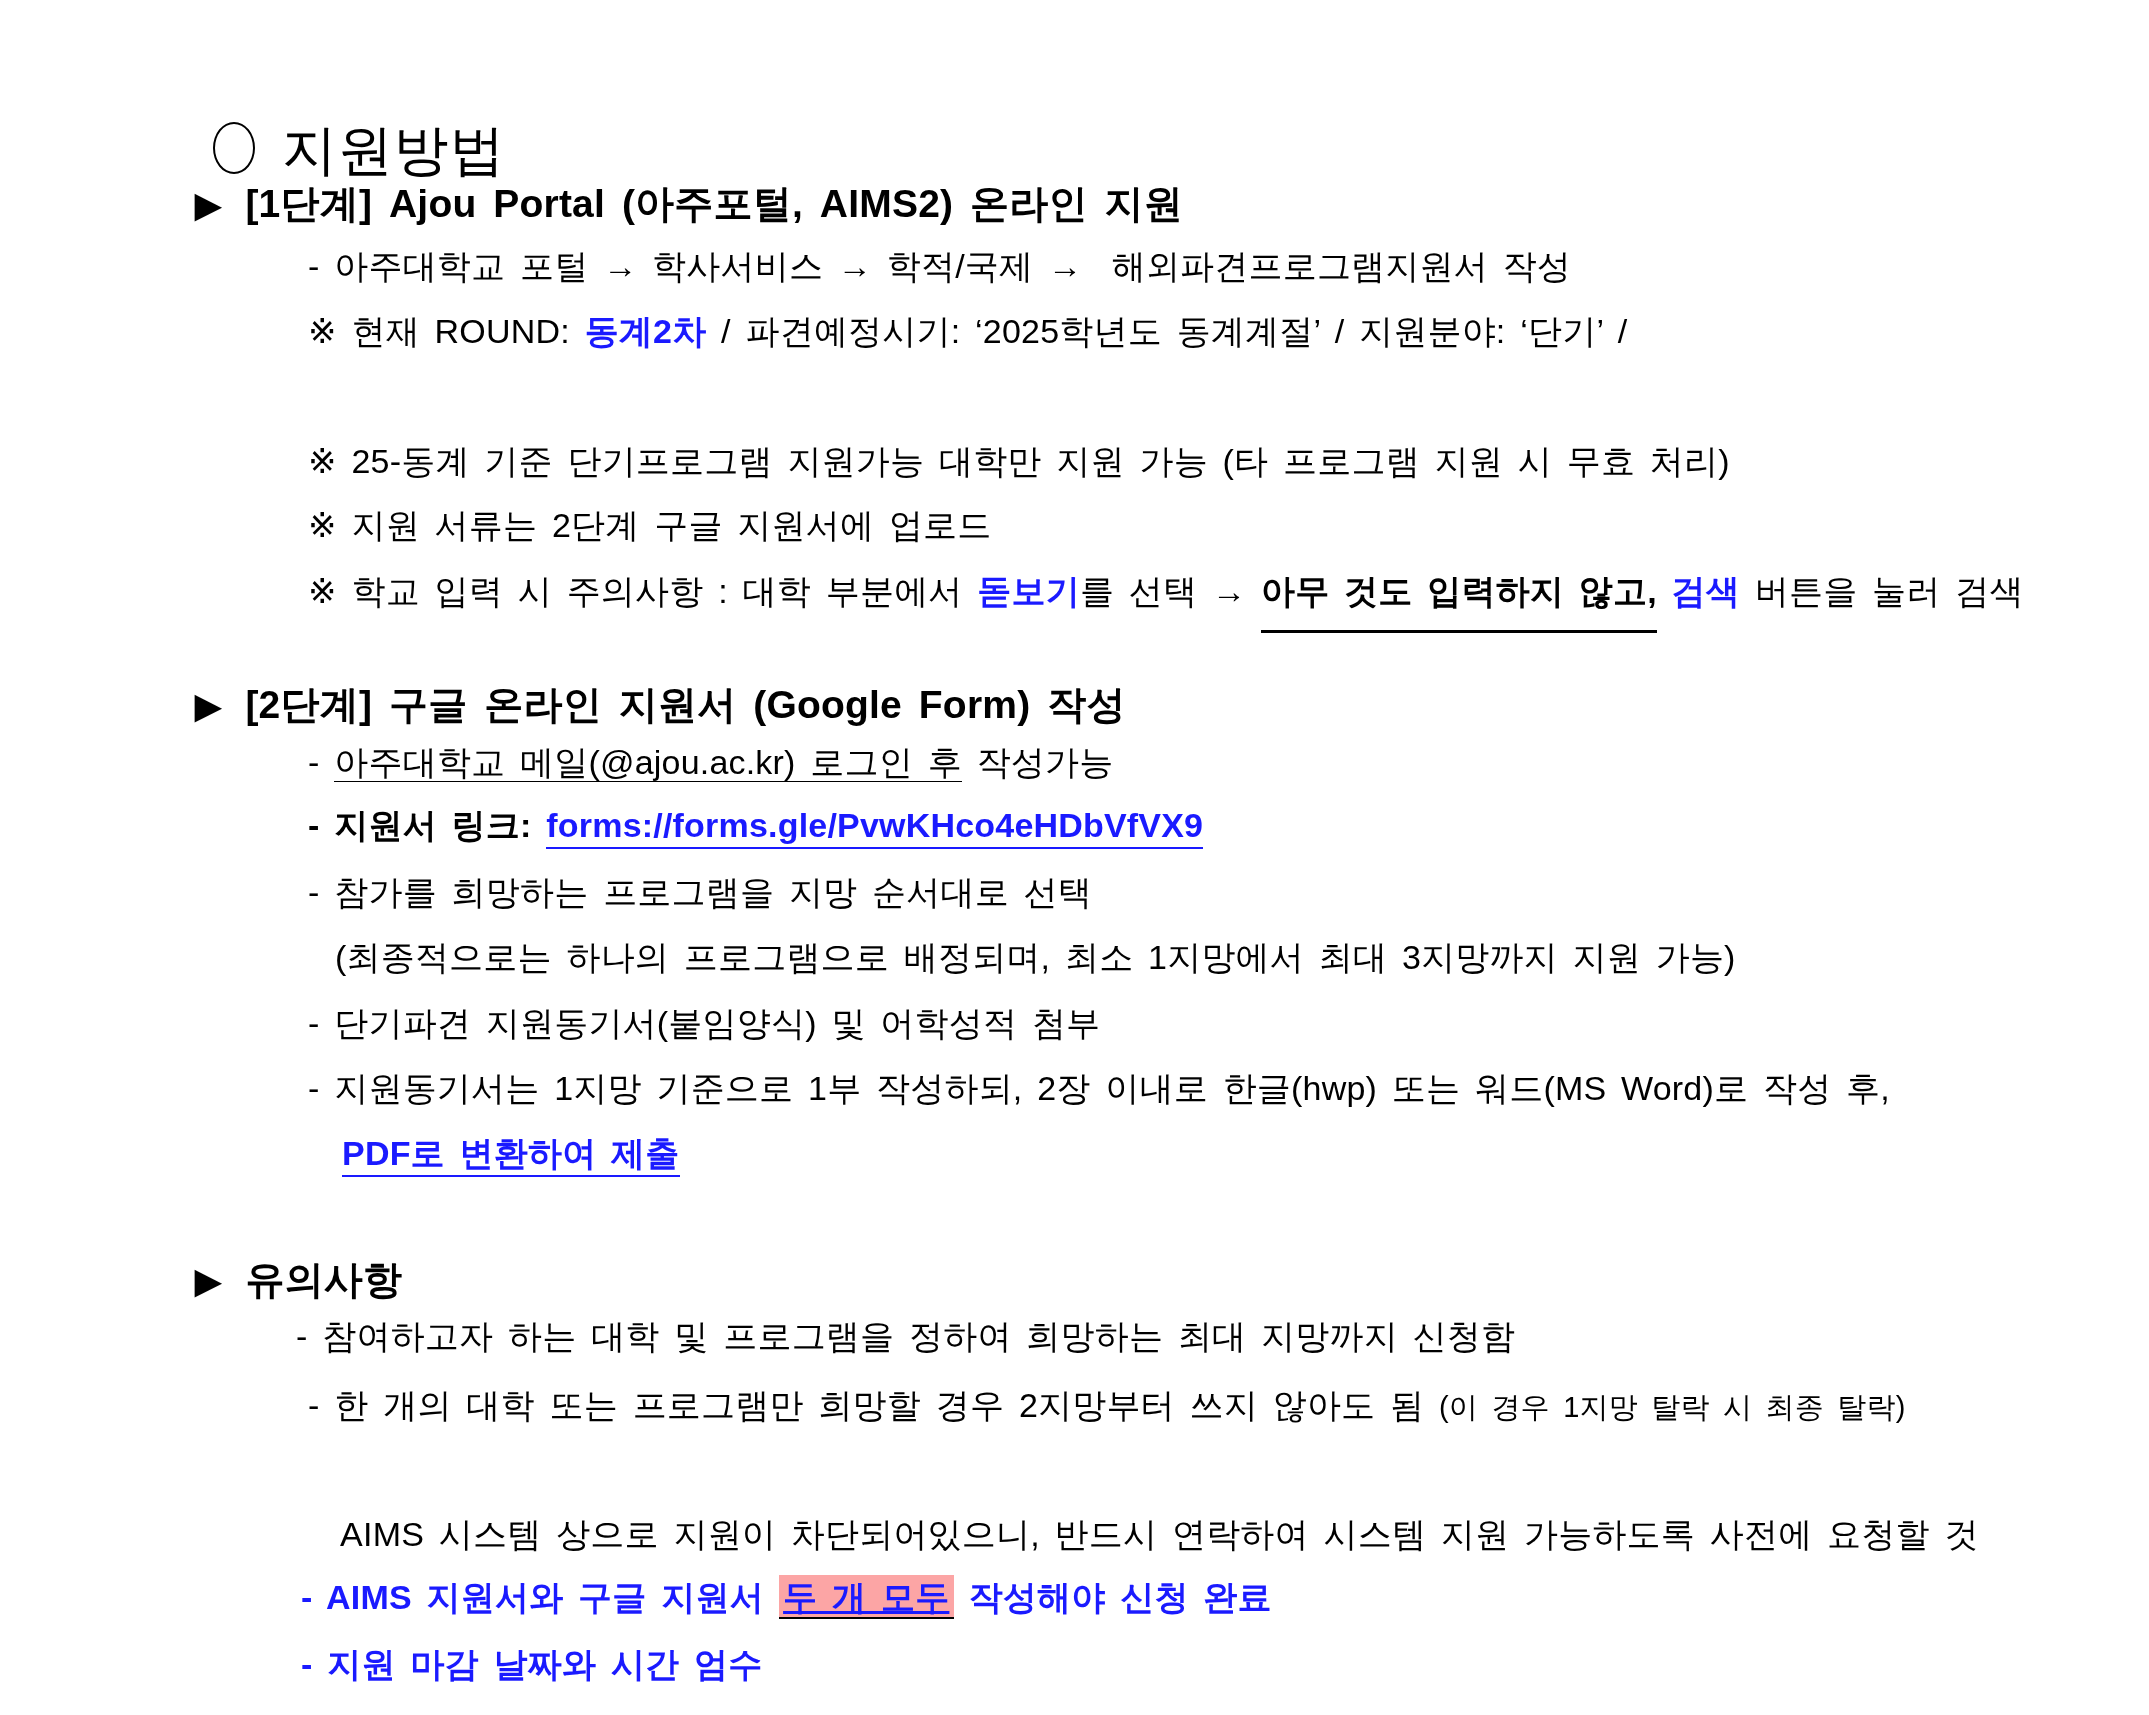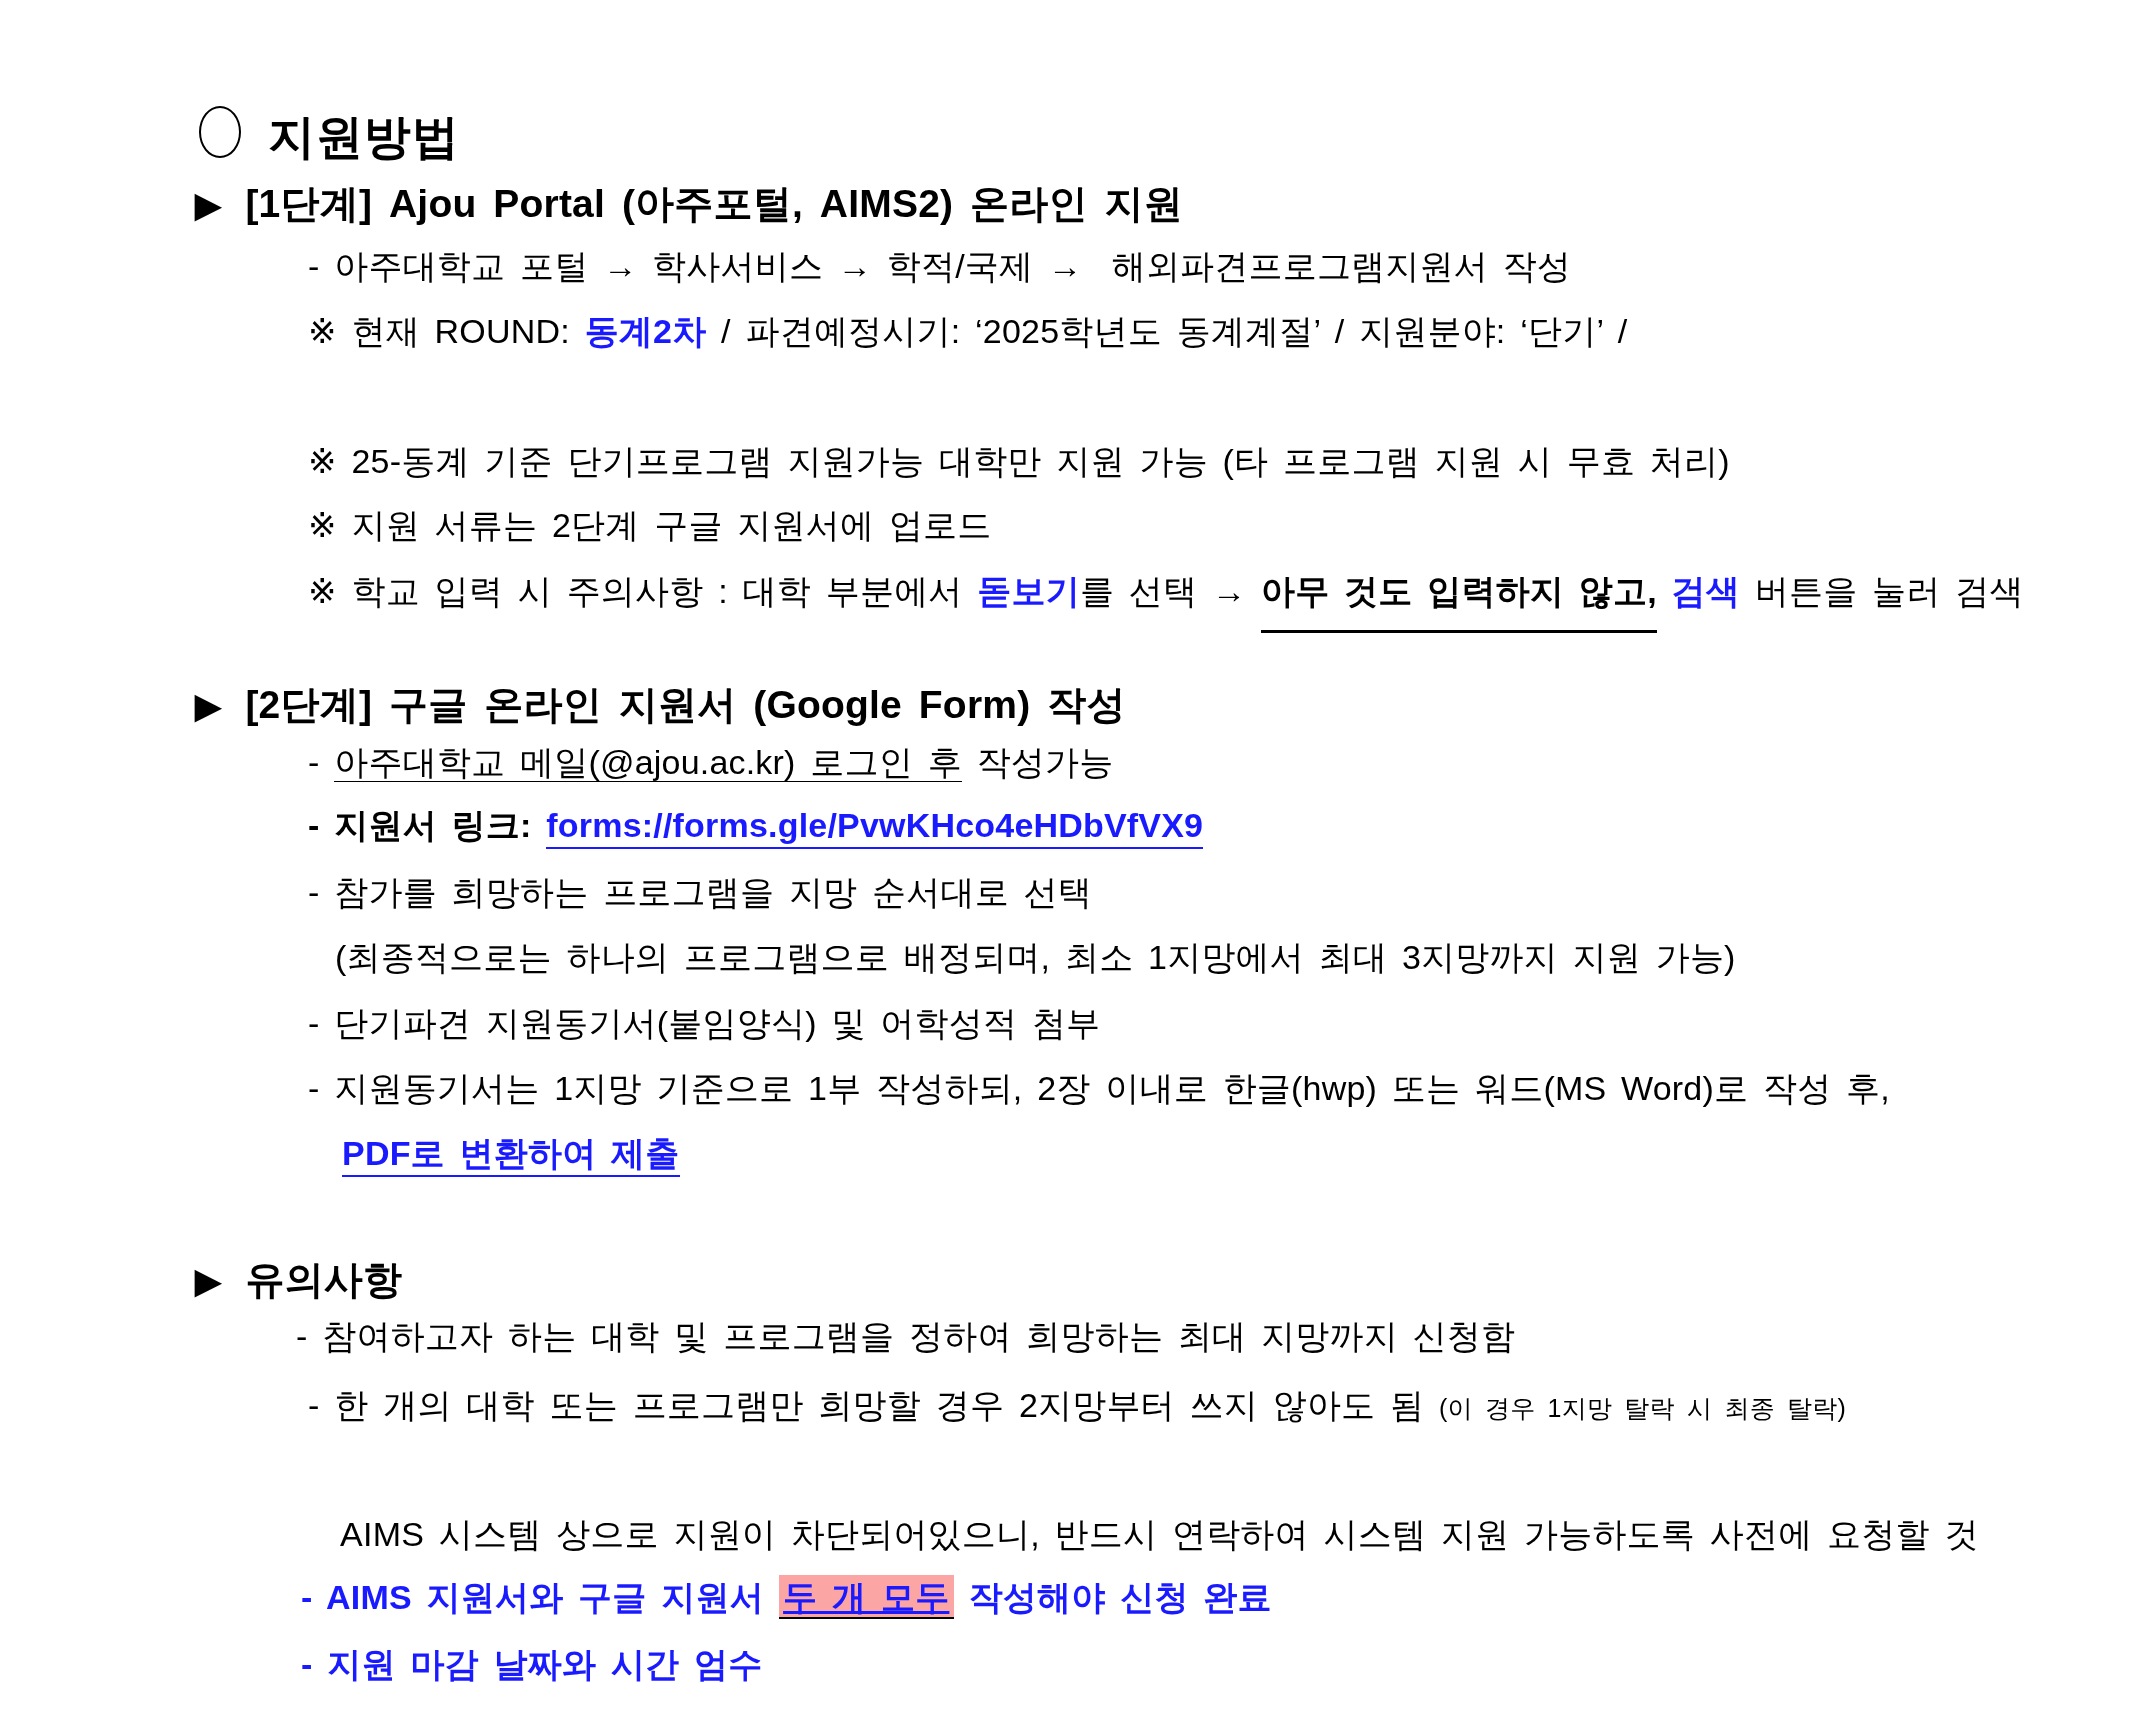--- a/index.html
+++ b/index.html
@@ -13,29 +13,29 @@
     overflow: hidden;
   }
   .line {
     position: absolute;
     white-space: pre;
     font-size: 34px;
     line-height: 1.25;
     word-spacing: 0.15em;
     letter-spacing: 0.2px;
   }
-  .title-line { font-size: 47px; font-weight: bold; letter-spacing: 0.9px; }
+  .title-line { font-size: 55px; font-weight: normal; letter-spacing: 0.9px; }
   .heading    { font-size: 39px; font-weight: bold; }
   .bold  { font-weight: bold; }
   .blue  { color: #1a1aff; font-weight: bold; }
   .ul-thin  { border-bottom: 1.8px solid #000; padding-bottom: 0; }
   .ul-thick { border-bottom: 3.6px solid #000; padding-bottom: 20px; }
   .ul-blue  { border-bottom: 2.7px solid #1a1aff; padding-bottom: 3.6px; }
   .hl { background: #fca5a5; border-bottom: 2.7px solid #000; padding: 2.7px 4.5px 1.8px 4.5px; text-decoration: underline; }
-  .sm { font-size: 25px; }
+  .sm { font-size: 29px; }
   .circle-bullet {
     display: inline-block;
     width: 38px;
     height: 48px;
     border: 2.7px solid #000;
     border-radius: 50%;
     vertical-align: -5.4px;
     margin-right: 27px;
   }
   .tri { display: inline-block; margin-right: 23px; font-size: 36px; }

